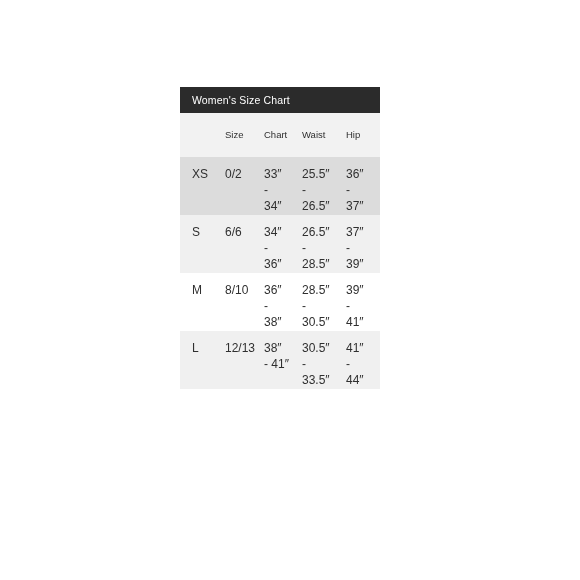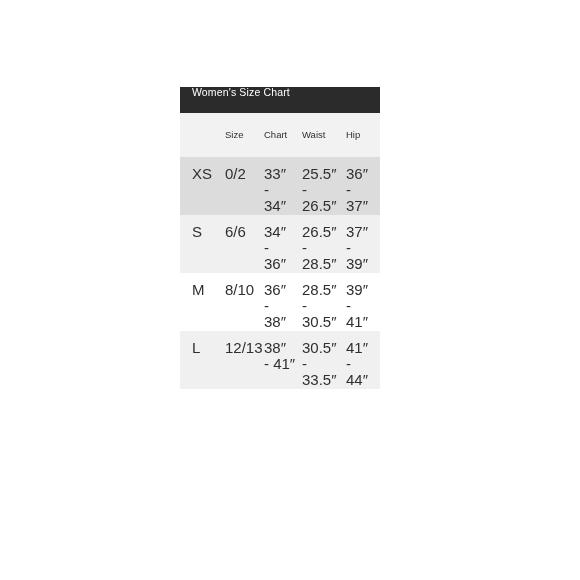--- a/index.html
+++ b/index.html
@@ -20,21 +20,21 @@
     left: 180px;
     top: 87px;
     width: 200px;
   }
 
   
   #chart-title-bar {
     background: #2b2b2b;
     height: 26px;
     display: flex;
-    align-items: flex-start;
+    align-items: center;
     padding: 0 0 0 12px;
     box-sizing: border-box;
   }
   #chart-title-bar .title-text {
     color: #ffffff;
     font-size: 10.5px;
     letter-spacing: 0.15px;
     line-height: 1;
   }
 
@@ -51,21 +51,21 @@
   table.size-table col.c-hip        { width: 36px; }
 
   table.size-table th,
   table.size-table td {
     padding: 0;
     margin: 0;
     text-align: left;
     vertical-align: top;
     font-weight: normal;
     color: #2f2f2f;
-    font-size: 15px;
+    font-size: 12px;
     line-height: 16px;
   }
 
   
   tr.col-head-row {
     background: #f2f2f2;
   }
   tr.col-head-row th {
     height: 44px;
     vertical-align: middle;

